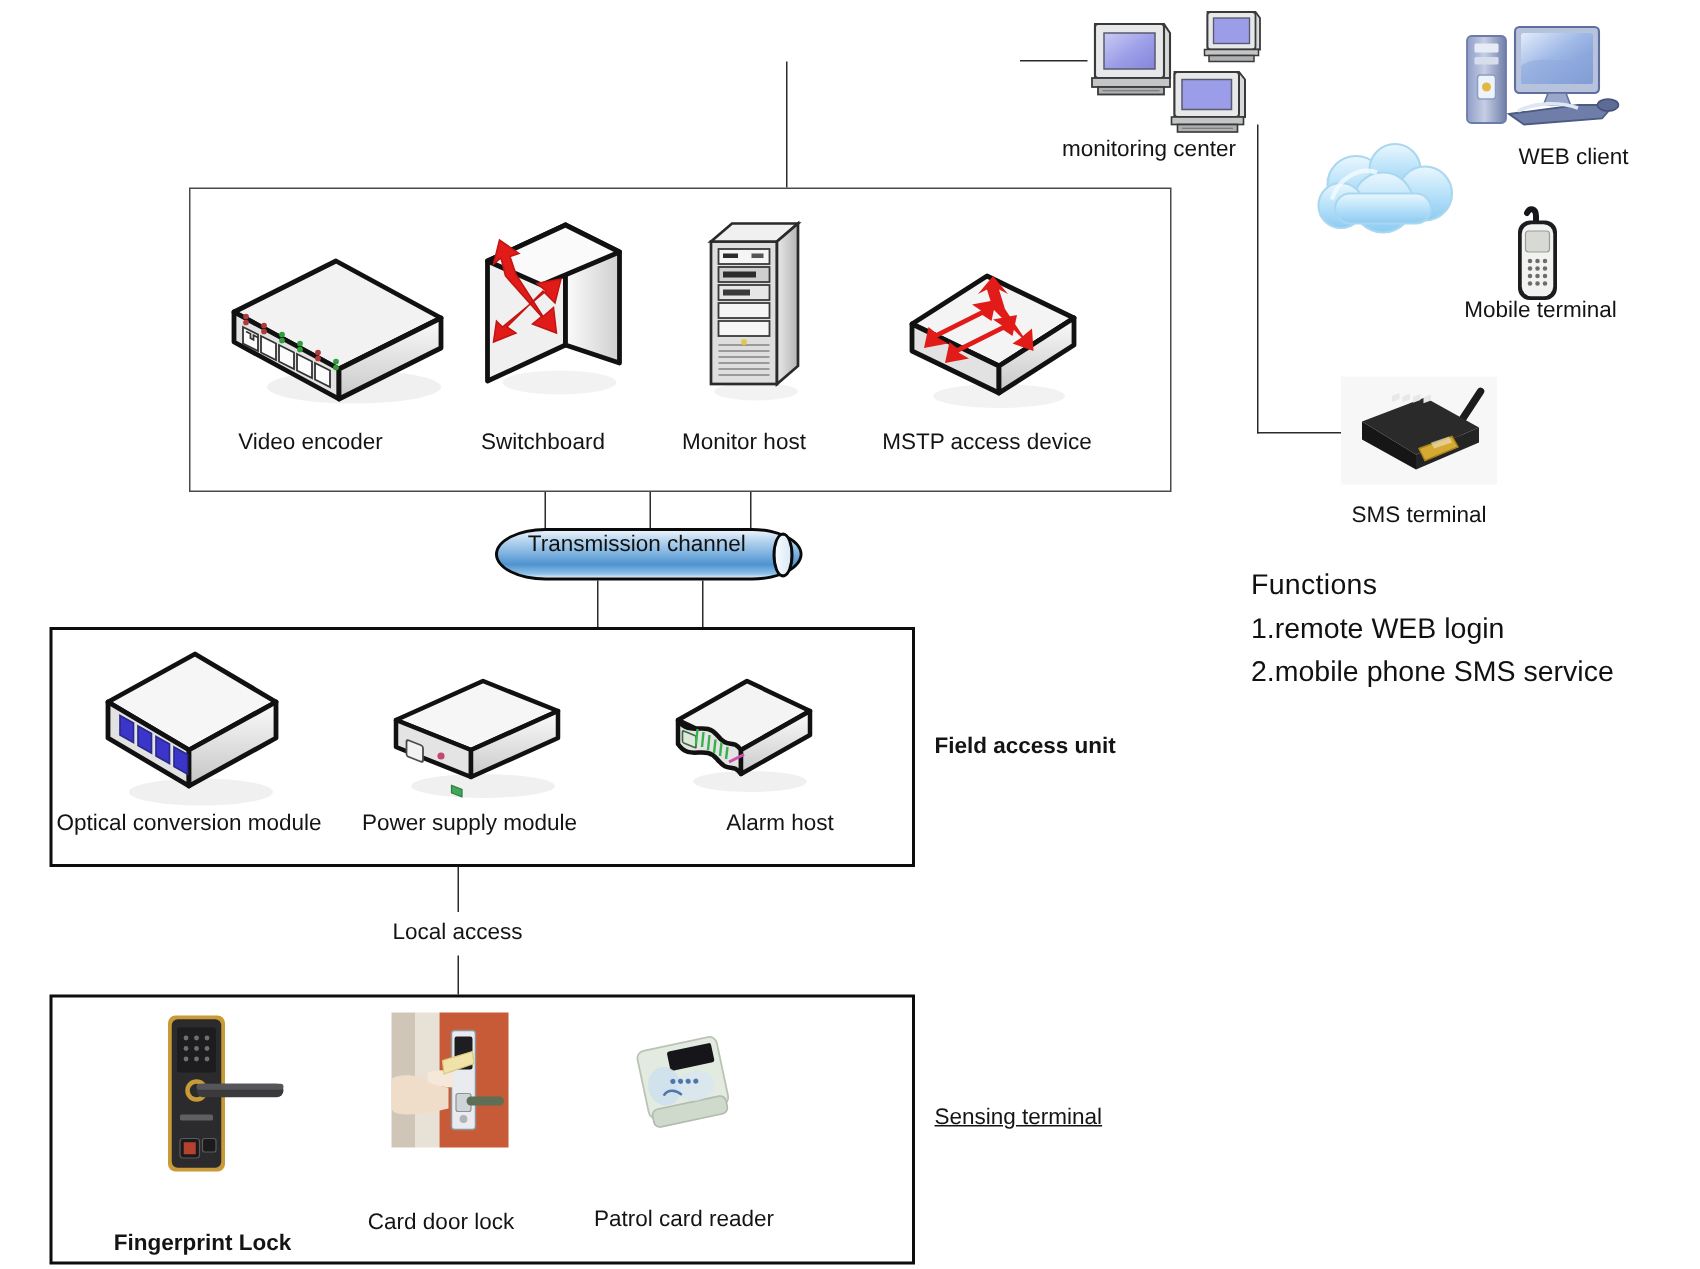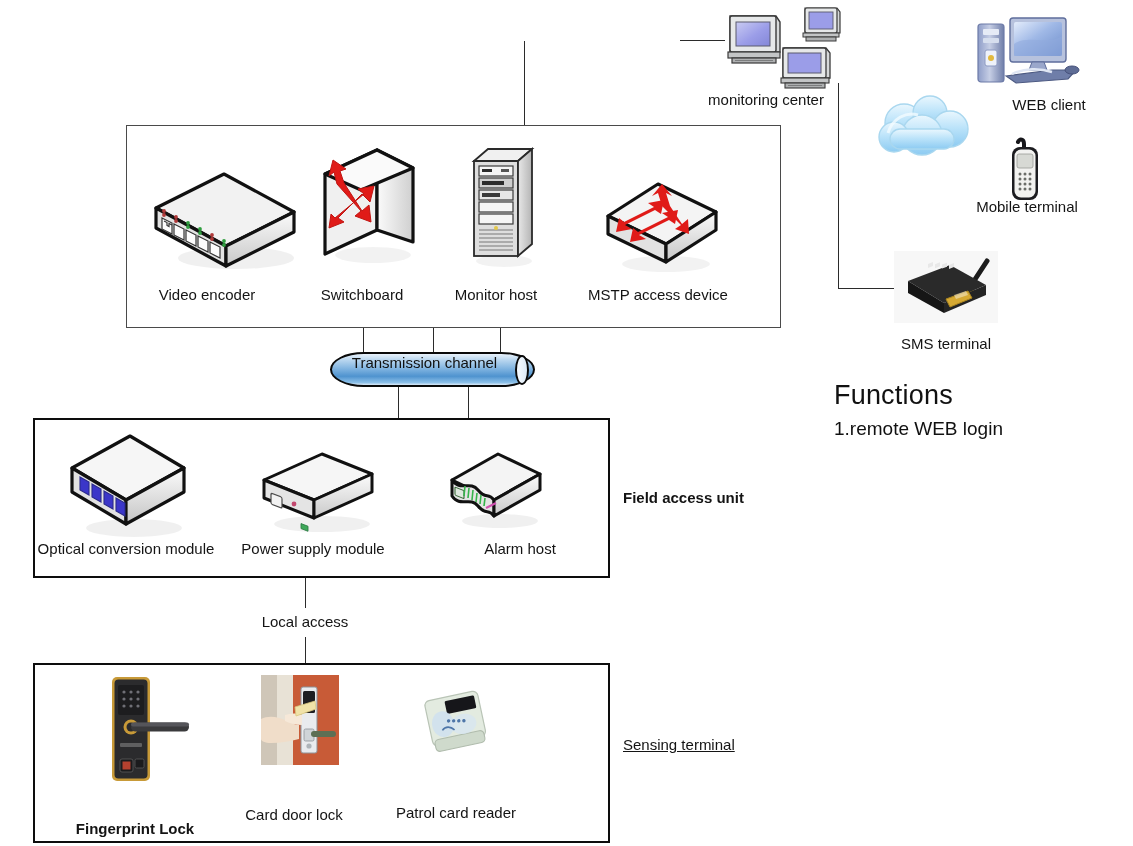--- a/index.html
+++ b/index.html
@@ -66,21 +66,21 @@
     border: 2px solid #0a0a0a;
     border-radius: 50%;
     background: linear-gradient(to right, #f7fbff, #dbe9f6);
   }
 
   
   .functions { position: absolute; }
   .functions h2 {
     margin: 0 0 4px 0;
     font-weight: normal;
-    font-size: 27px;
+    font-size: 19px;
     color: #111;
     letter-spacing: .2px;
   }
   .functions .fn {
     font-size: 19px;
     color: #111;
     line-height: 1.52;
     white-space: nowrap;
   }
 
@@ -544,15 +544,16 @@
 
       <polygon points="52,48 74,40 78,47 56,56" fill="#d6a933" stroke="#a8841f" stroke-width="1"></polygon>
       <polygon points="60,44 72,40 74,44 62,48" fill="#f0e6c8" opacity=".6"></polygon>
     </svg>
   </div>
   <div class="lbl c" style="left:946px; top:335px;">SMS terminal</div>
 
   <div class="functions" style="left:834px; top:380px;">
     <h2>Functions</h2>
     <div class="fn">1.remote WEB login</div>
+    <div class="fn">2.mobile phone SMS service</div>
   </div>
 
 </div>
 
 </body></html>

